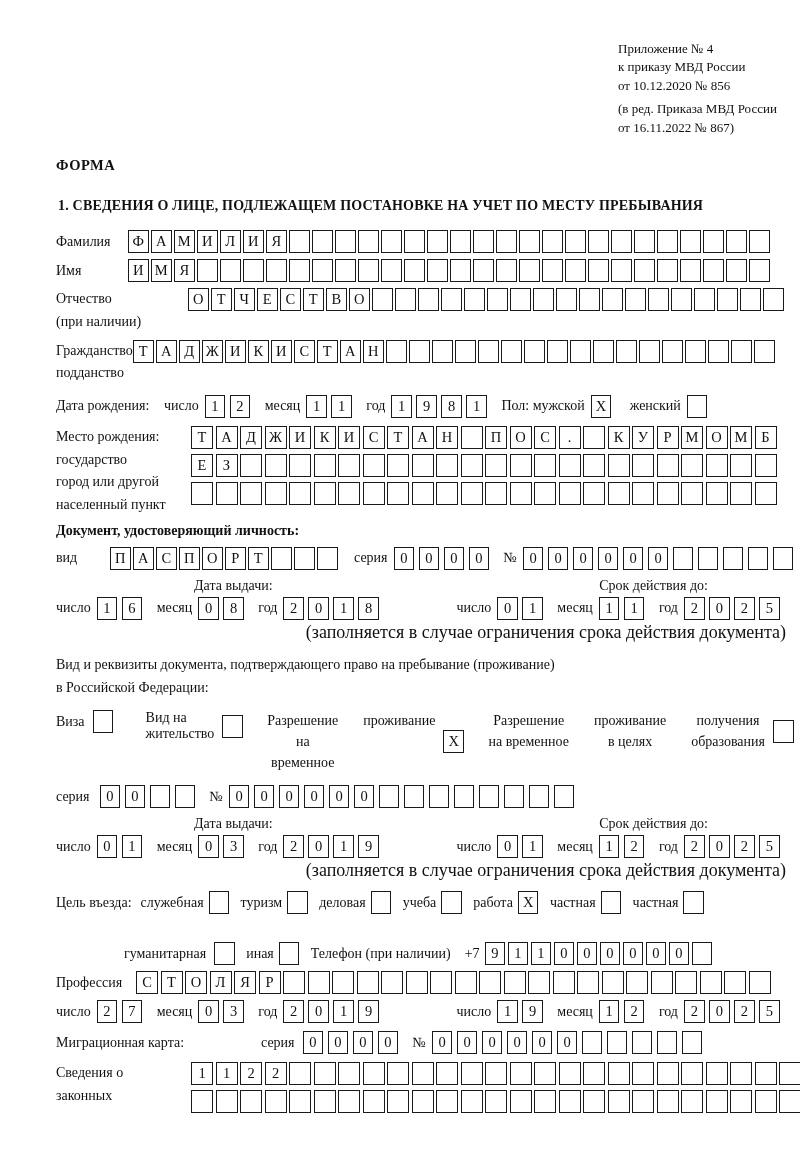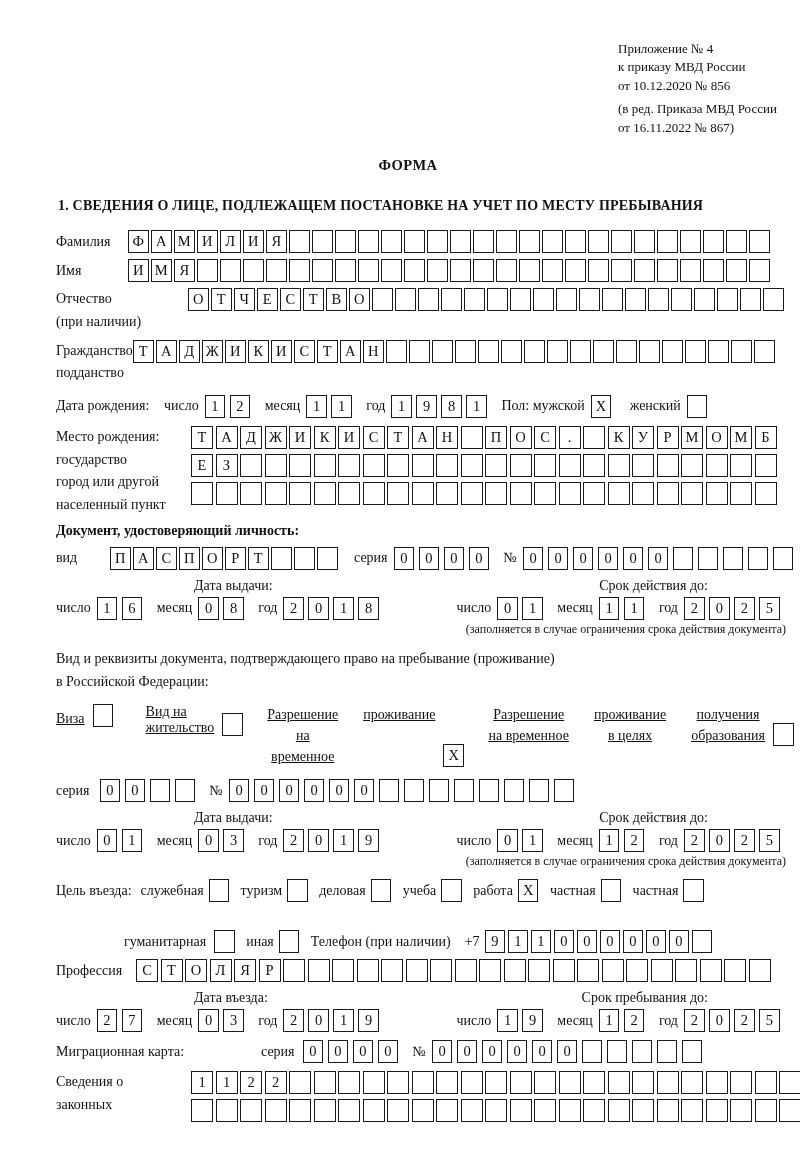--- a/index.html
+++ b/index.html
@@ -1,20 +1,20 @@
 <!DOCTYPE html>
 <html><head>
 <meta charset="utf-8">
 <style>
   html,body{margin:0;padding:0;background:#fff;}
   body{width:800px;height:1163px;color:#111;font-family:"Liberation Serif","DejaVu Serif",serif;font-size:14px;overflow:hidden;}
   .page{box-sizing:border-box;width:800px;height:897px;padding:40px 4px 0 56px;}
   .annex{margin-left:562px;width:180px;font-size:13px;line-height:1.42;}
   .annex-ed{margin-top:5px;}
-  .forma{font-weight:bold;font-size:14.5px;text-align:center;margin:20px 36px 0 0;letter-spacing:.5px;}
+  .forma{font-weight:bold;font-size:14.5px;text-align:left;margin:20px 36px 0 0;letter-spacing:.5px;}
   .title{font-weight:bold;font-size:15px;text-align:center;line-height:1.55;margin:24px 30px 0 0;}
   .t-underline{display:inline-block;width:56px;border-bottom:2.5px solid #3a3a3a;margin-left:10px;vertical-align:-2px;}
   .sec{font-weight:bold;font-size:14px;margin:24px 0 16px 2px;letter-spacing:.2px;}
   .row{display:flex;align-items:center;margin-bottom:6px;white-space:nowrap;}
   .row.top{align-items:flex-start;}
   .lbl{flex:none;}
   .lbl2{flex:none;display:flex;flex-direction:column;line-height:1.62;}
   .w72{width:72px;}  .w132{width:132px;} .w77{width:77px;} .w135{width:135px;}
   .cells{white-space:nowrap;}
   .cell{display:inline-block;box-sizing:border-box;width:20.5px;height:23px;border:1.6px solid #1a1a1a;margin-right:2.5px;text-align:center;font-size:14.5px;line-height:20px;vertical-align:middle;background:#fff;}
@@ -23,24 +23,24 @@
   .stack{display:flex;flex-direction:column;}
   .stack .cells{margin-bottom:5px;}
   .dlbl{margin:0 6px 0 10px;}
   .dlbl.first{margin-left:0;}
   .center-b{font-weight:bold;text-align:left;font-size:14px;margin:6px 60px 8px 0;}
   .dhead{display:flex;justify-content:space-between;margin:8px 0 3px 0;}
   .dh.a{margin-left:138px;} .dh.b{margin-right:88px;}
   .drow{display:flex;align-items:center;margin-bottom:2px;white-space:nowrap;}
   .dgrp{display:flex;align-items:center;}
   .g2{margin-left:auto;margin-right:12px;}
-  .note-r{font-size:12px;text-align:right;margin:2px 10px 10px 0;}
+  .note-r{font-size:18px;text-align:right;margin:2px 10px 10px 0;}
   .plain{line-height:1.7;}
   .chkrow{display:flex;align-items:flex-start;margin:10px 0 12px 0;}
-  .chk{display:flex;align-items:flex-end;text-decoration:underline;}
+  .chk{display:flex;align-items:center;}
   .chk .cell{margin-left:8px;}
   .chk-lines{display:flex;flex-direction:row;text-align:center;line-height:1.5;gap:25px;}
   .ml14{margin-left:14px;} .ml22{margin-left:22px;} .ml30{margin-left:30px;}
   .purpose .dlbl{margin:0 5px 0 9px;}
   .indent68{margin-left:68px;margin-top:28px;}
   .mig-lbl{width:205px;}
 </style>
 </head>
 <body>
 
@@ -236,24 +236,20 @@
     <span class="dlbl ml22">Телефон (при наличии)</span>
     <span class="dlbl ml22">+7</span>
     <span class="cells"><span class="cell">9</span><span class="cell">1</span><span class="cell">1</span><span class="cell">0</span><span class="cell">0</span><span class="cell">0</span><span class="cell">0</span><span class="cell">0</span><span class="cell">0</span><span class="cell"></span></span>
   </div>
 
   <div class="row">
     <span class="lbl w72" style="width:80px;">Профессия</span>
     <span class="cells lg"><span class="cell">С</span><span class="cell">Т</span><span class="cell">О</span><span class="cell">Л</span><span class="cell">Я</span><span class="cell">Р</span><span class="cell"></span><span class="cell"></span><span class="cell"></span><span class="cell"></span><span class="cell"></span><span class="cell"></span><span class="cell"></span><span class="cell"></span><span class="cell"></span><span class="cell"></span><span class="cell"></span><span class="cell"></span><span class="cell"></span><span class="cell"></span><span class="cell"></span><span class="cell"></span><span class="cell"></span><span class="cell"></span><span class="cell"></span><span class="cell"></span></span>
   </div>
 
-  <div class="dhead">
-    <span class="dh a">Дата въезда:</span>
-    <span class="dh b">Срок пребывания до:</span>
-  </div>
   <div class="drow" style="margin-bottom:8px;">
     <span class="dgrp">
       <span class="dlbl first">число</span>
       <span class="cells dt"><span class="cell">2</span><span class="cell">7</span></span>
       <span class="dlbl">месяц</span>
       <span class="cells dt"><span class="cell">0</span><span class="cell">3</span></span>
       <span class="dlbl">год</span>
       <span class="cells dt"><span class="cell">2</span><span class="cell">0</span><span class="cell">1</span><span class="cell">9</span></span>
     </span>
     <span class="dgrp g2">

